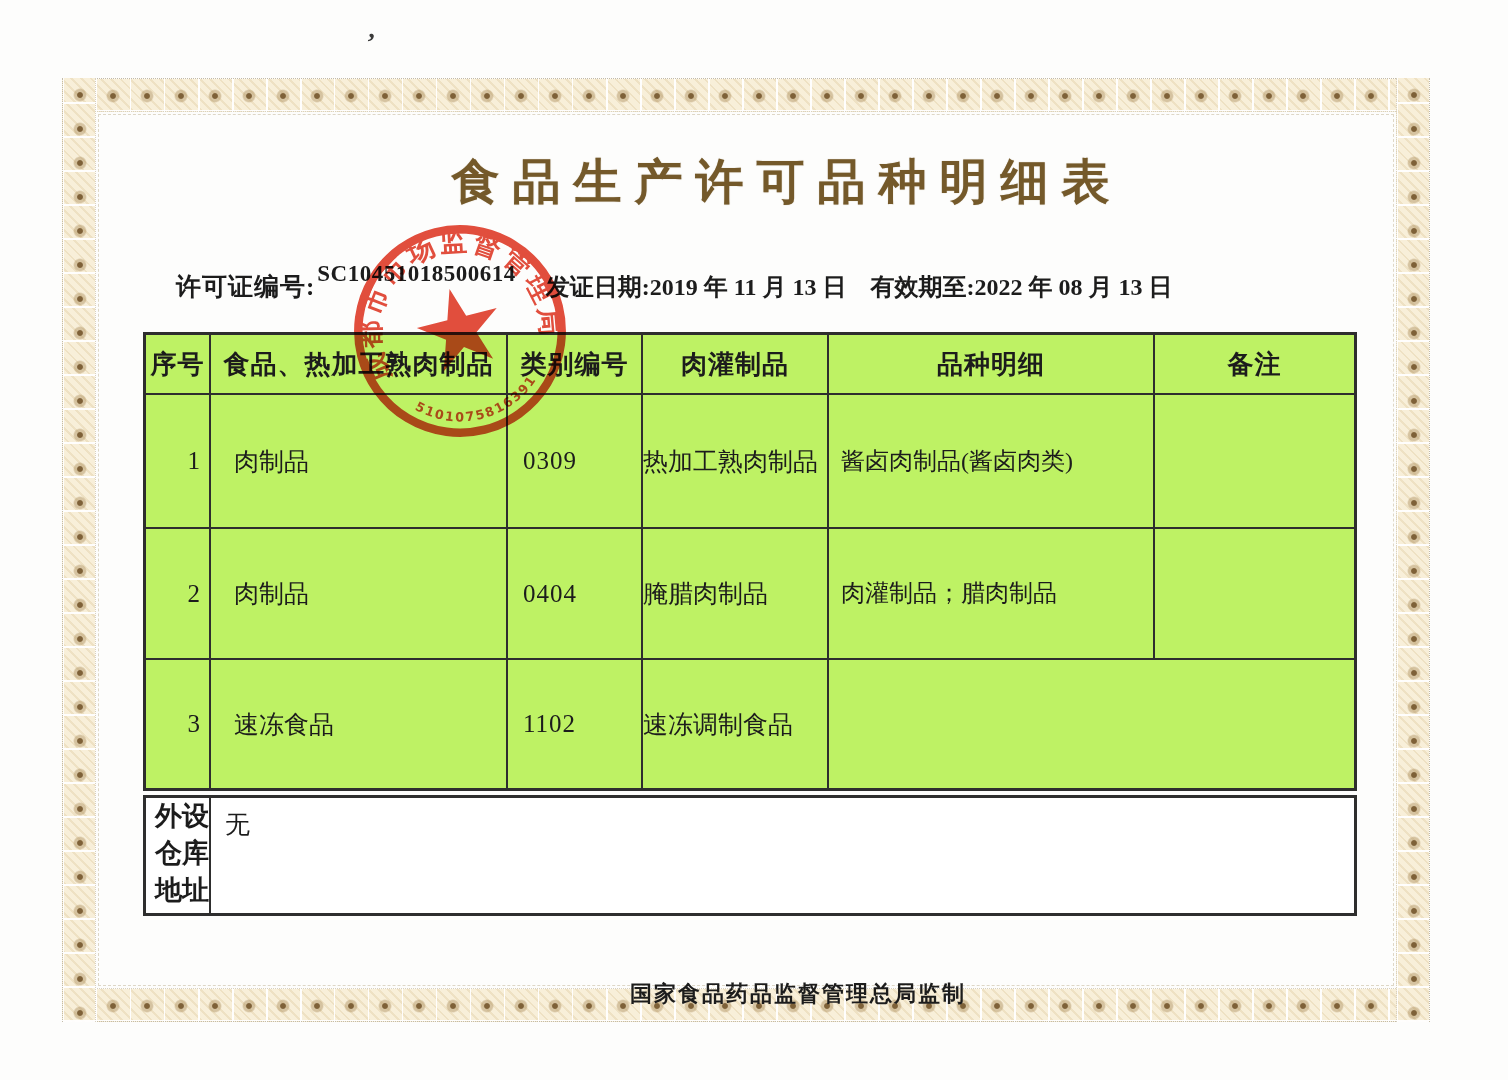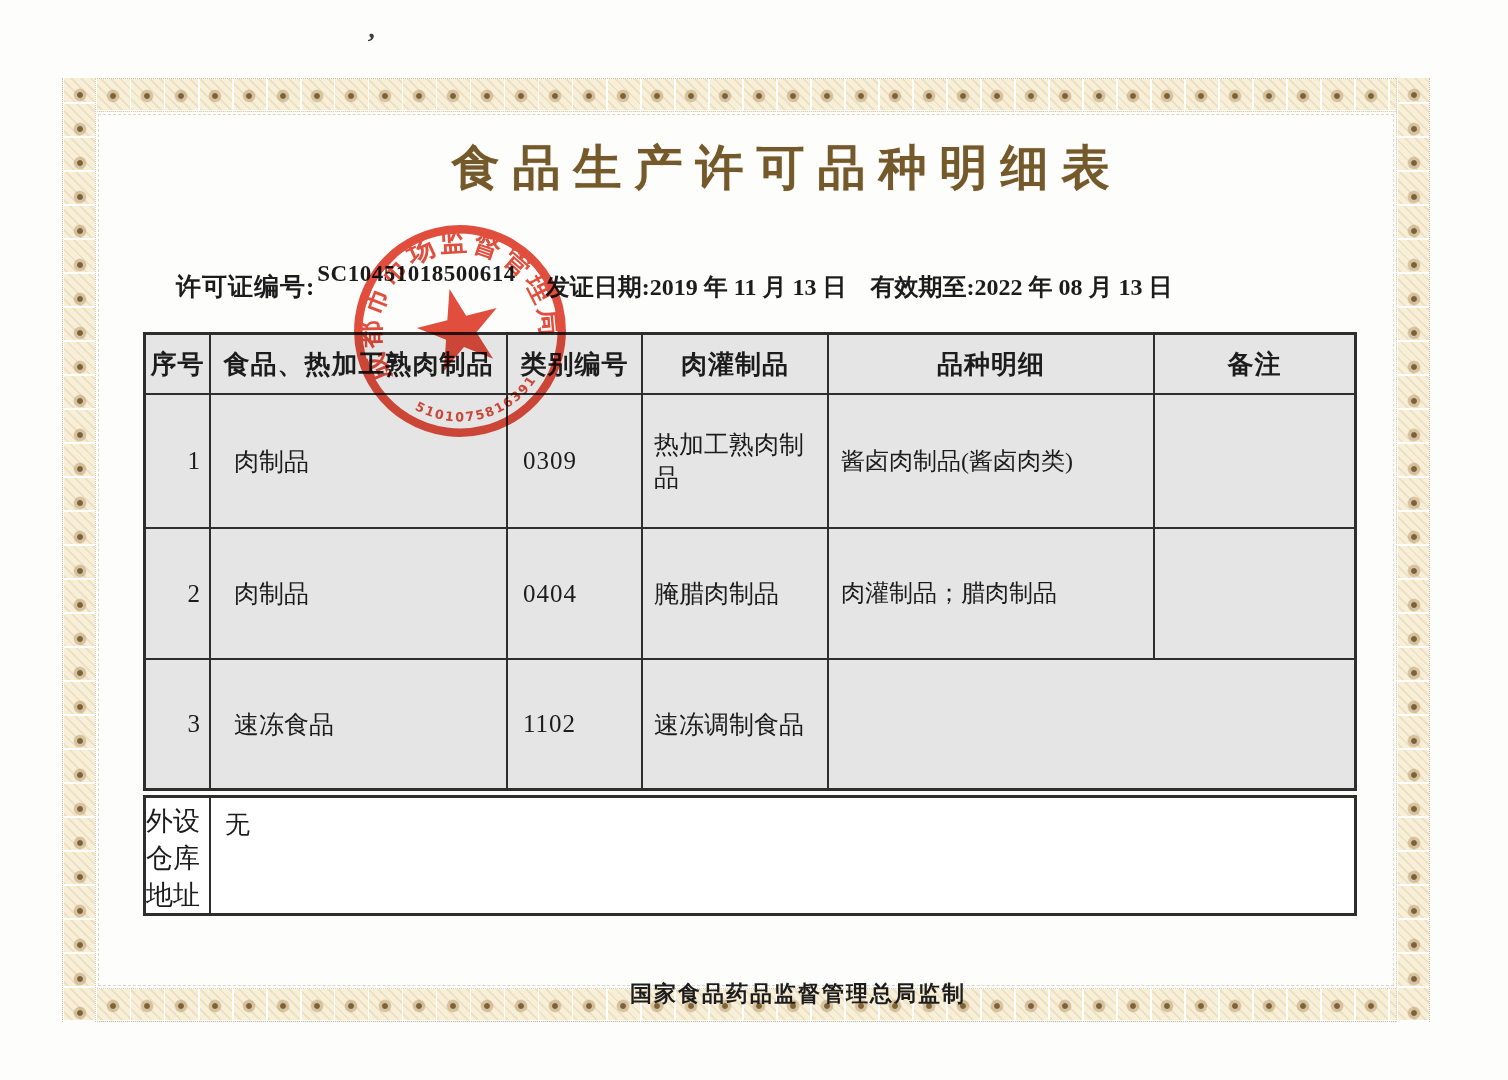--- a/index.html
+++ b/index.html
@@ -30,21 +30,21 @@
   .strip-right  { right:0; top:0; width:34px; height:100%; border-right:1px dotted #c3bba8; border-left:1px dotted #d7d0bf;}
   .frame-inner-line { position:absolute; left:36px; top:36px; right:36px; bottom:36px; border:1px dashed #ded7c6; }
 
   .stray-mark {
     position:absolute; left:366px; top:28px;
     font-size:26px; font-weight:bold; color:#3a3a3a; transform:rotate(8deg);
   }
 
   
   .doc-title {
-    position:absolute; left:0; top:136px; width:100%;
+    position:absolute; left:0; top:150px; width:100%;
     padding-left:66px;
     text-align:center;
     font-size:48px; font-weight:bold;
     letter-spacing:13px;
     color:#74592a;
     text-shadow:0 0 1px rgba(116,89,42,.45);
   }
 
   
   .license-row {
@@ -57,44 +57,44 @@
   .license-issue { margin-left:30px; font-weight:700; }
   .license-valid { margin-left:24px; font-weight:600; }
 
   
   .main-table {
     position:absolute; left:143px; top:332px; width:1214px;
     display:grid;
     grid-template-columns:65px 297px 135px 186px 326px 1fr;
     grid-template-rows:60px 134px 131px 128px;
     border:3px solid #2e2e2e;
-    background:#e5e5e5;
+    background:#bef264;
   }
   .cell { border-right:2px solid #2e2e2e; border-bottom:2px solid #2e2e2e; display:flex; align-items:center; font-size:25px; }
   .cell.last-col { border-right:none; }
   .cell.last-row { border-bottom:none; }
   .hcell { justify-content:center; font-weight:bold; font-size:26px; letter-spacing:1px; }
   .cell-no   { justify-content:flex-end; padding-right:9px; }
   .cell-cat  { padding-left:23px; }
   .cell-code { padding-left:15px; letter-spacing:1px; }
-  .cell-name { padding-left:11px; }
+  .cell-name { }
   .cell-detail { padding:8px 12px; line-height:31px; font-size:24px; }
 
   
   .warehouse-table {
     position:absolute; left:143px; top:795px; width:1214px; height:121px;
     display:grid;
     grid-template-columns:65px 1fr;
     border:3px solid #2e2e2e;
     background:#fff;
   }
   .wh-label {
     border-right:2px solid #2e2e2e;
-    font-weight:normal; font-size:27px; line-height:37px;
-    padding-top:5px; text-align:left;
+    font-weight:bold; font-size:27px; line-height:37px;
+    text-align:right;
   }
   .wh-value { padding:10px 0 0 14px; font-size:25px; }
 
   
   .stamp {
     position:absolute; left:347px; top:218px; width:226px; height:226px;
     transform:rotate(-14deg);
     opacity:.9;
     mix-blend-mode:multiply;
     pointer-events:none;

